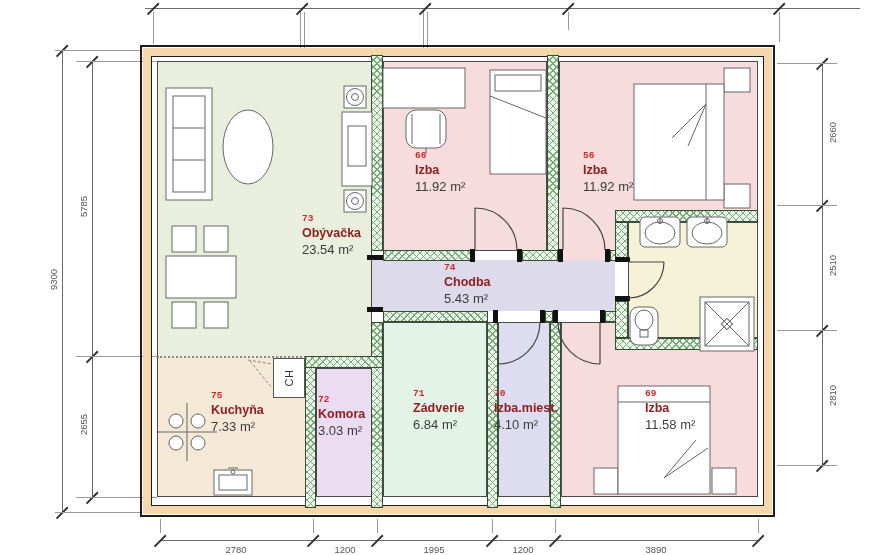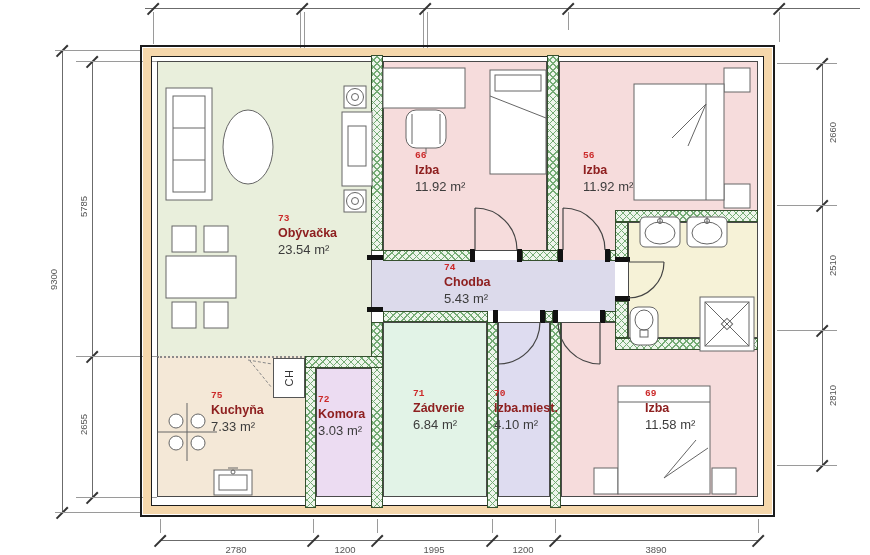--- a/index.html
+++ b/index.html
@@ -266,21 +266,21 @@
       <path d="M540,322 A42,42 0 0 1 498,364 M498,322 L498,364"></path>
       <path d="M558,322 A42,42 0 0 0 600,364 M600,322 L600,364"></path>
       <path d="M664,262 A36,36 0 0 1 628,298 M628,262 L664,262"></path>
     </g>
   </svg>
 
   <div class="abs fridge">
     <span>CH</span>
   </div>
 
-  <div class="abs room-label" style="left:278px;top:213px">
+  <div class="abs room-label" style="left:302px;top:213px">
     <div class="rnum">73</div>
     <div class="rname">Obývačka</div>
     <div class="rarea">23.54 m²</div>
   </div>
   <div class="abs room-label" style="left:415px;top:150px">
     <div class="rnum">66</div>
     <div class="rname">Izba</div>
     <div class="rarea">11.92 m²</div>
   </div>
   <div class="abs room-label" style="left:583px;top:150px">

